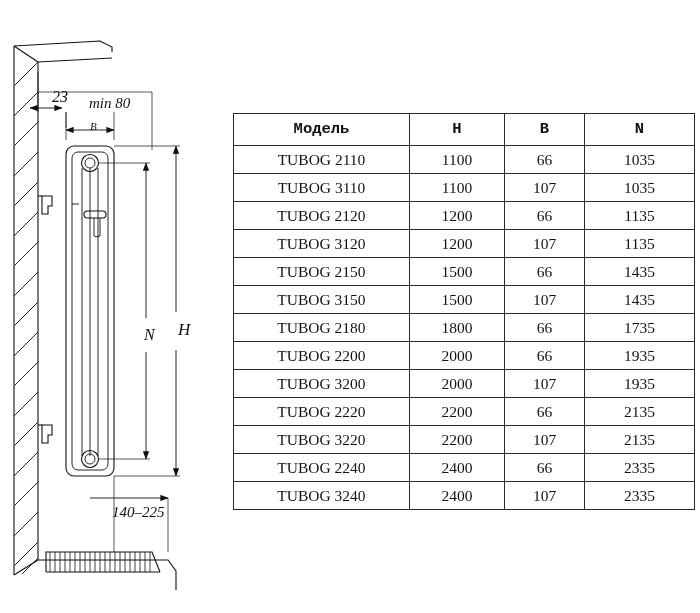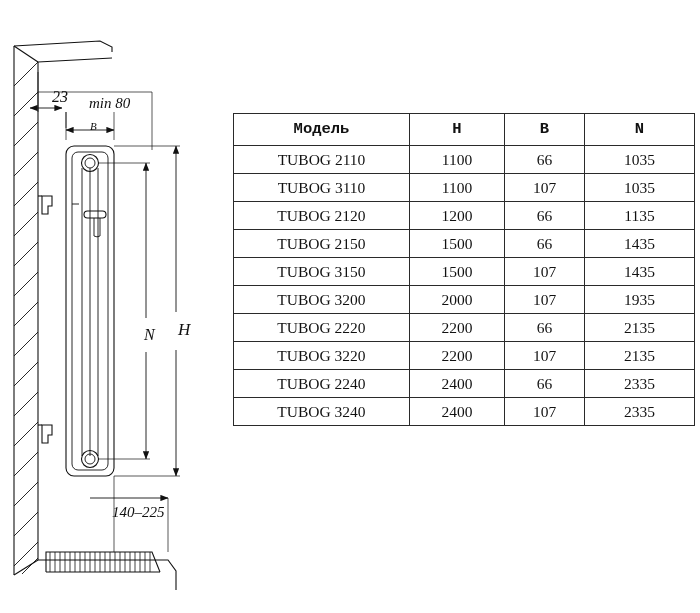--- a/index.html
+++ b/index.html
@@ -244,30 +244,48 @@
             <td>107</td>
             <td>1035</td>
           </tr>
           <tr>
             <td>TUBOG 2120</td>
             <td>1200</td>
             <td>66</td>
             <td>1135</td>
           </tr>
           <tr>
+            <td>TUBOG 3120</td>
+            <td>1200</td>
+            <td>107</td>
+            <td>1135</td>
+          </tr>
+          <tr>
             <td>TUBOG 2150</td>
             <td>1500</td>
             <td>66</td>
             <td>1435</td>
           </tr>
           <tr>
             <td>TUBOG 3150</td>
             <td>1500</td>
             <td>107</td>
             <td>1435</td>
+          </tr>
+          <tr>
+            <td>TUBOG 2180</td>
+            <td>1800</td>
+            <td>66</td>
+            <td>1735</td>
+          </tr>
+          <tr>
+            <td>TUBOG 2200</td>
+            <td>2000</td>
+            <td>66</td>
+            <td>1935</td>
           </tr>
           <tr>
             <td>TUBOG 3200</td>
             <td>2000</td>
             <td>107</td>
             <td>1935</td>
           </tr>
           <tr>
             <td>TUBOG 2220</td>
             <td>2200</td>

